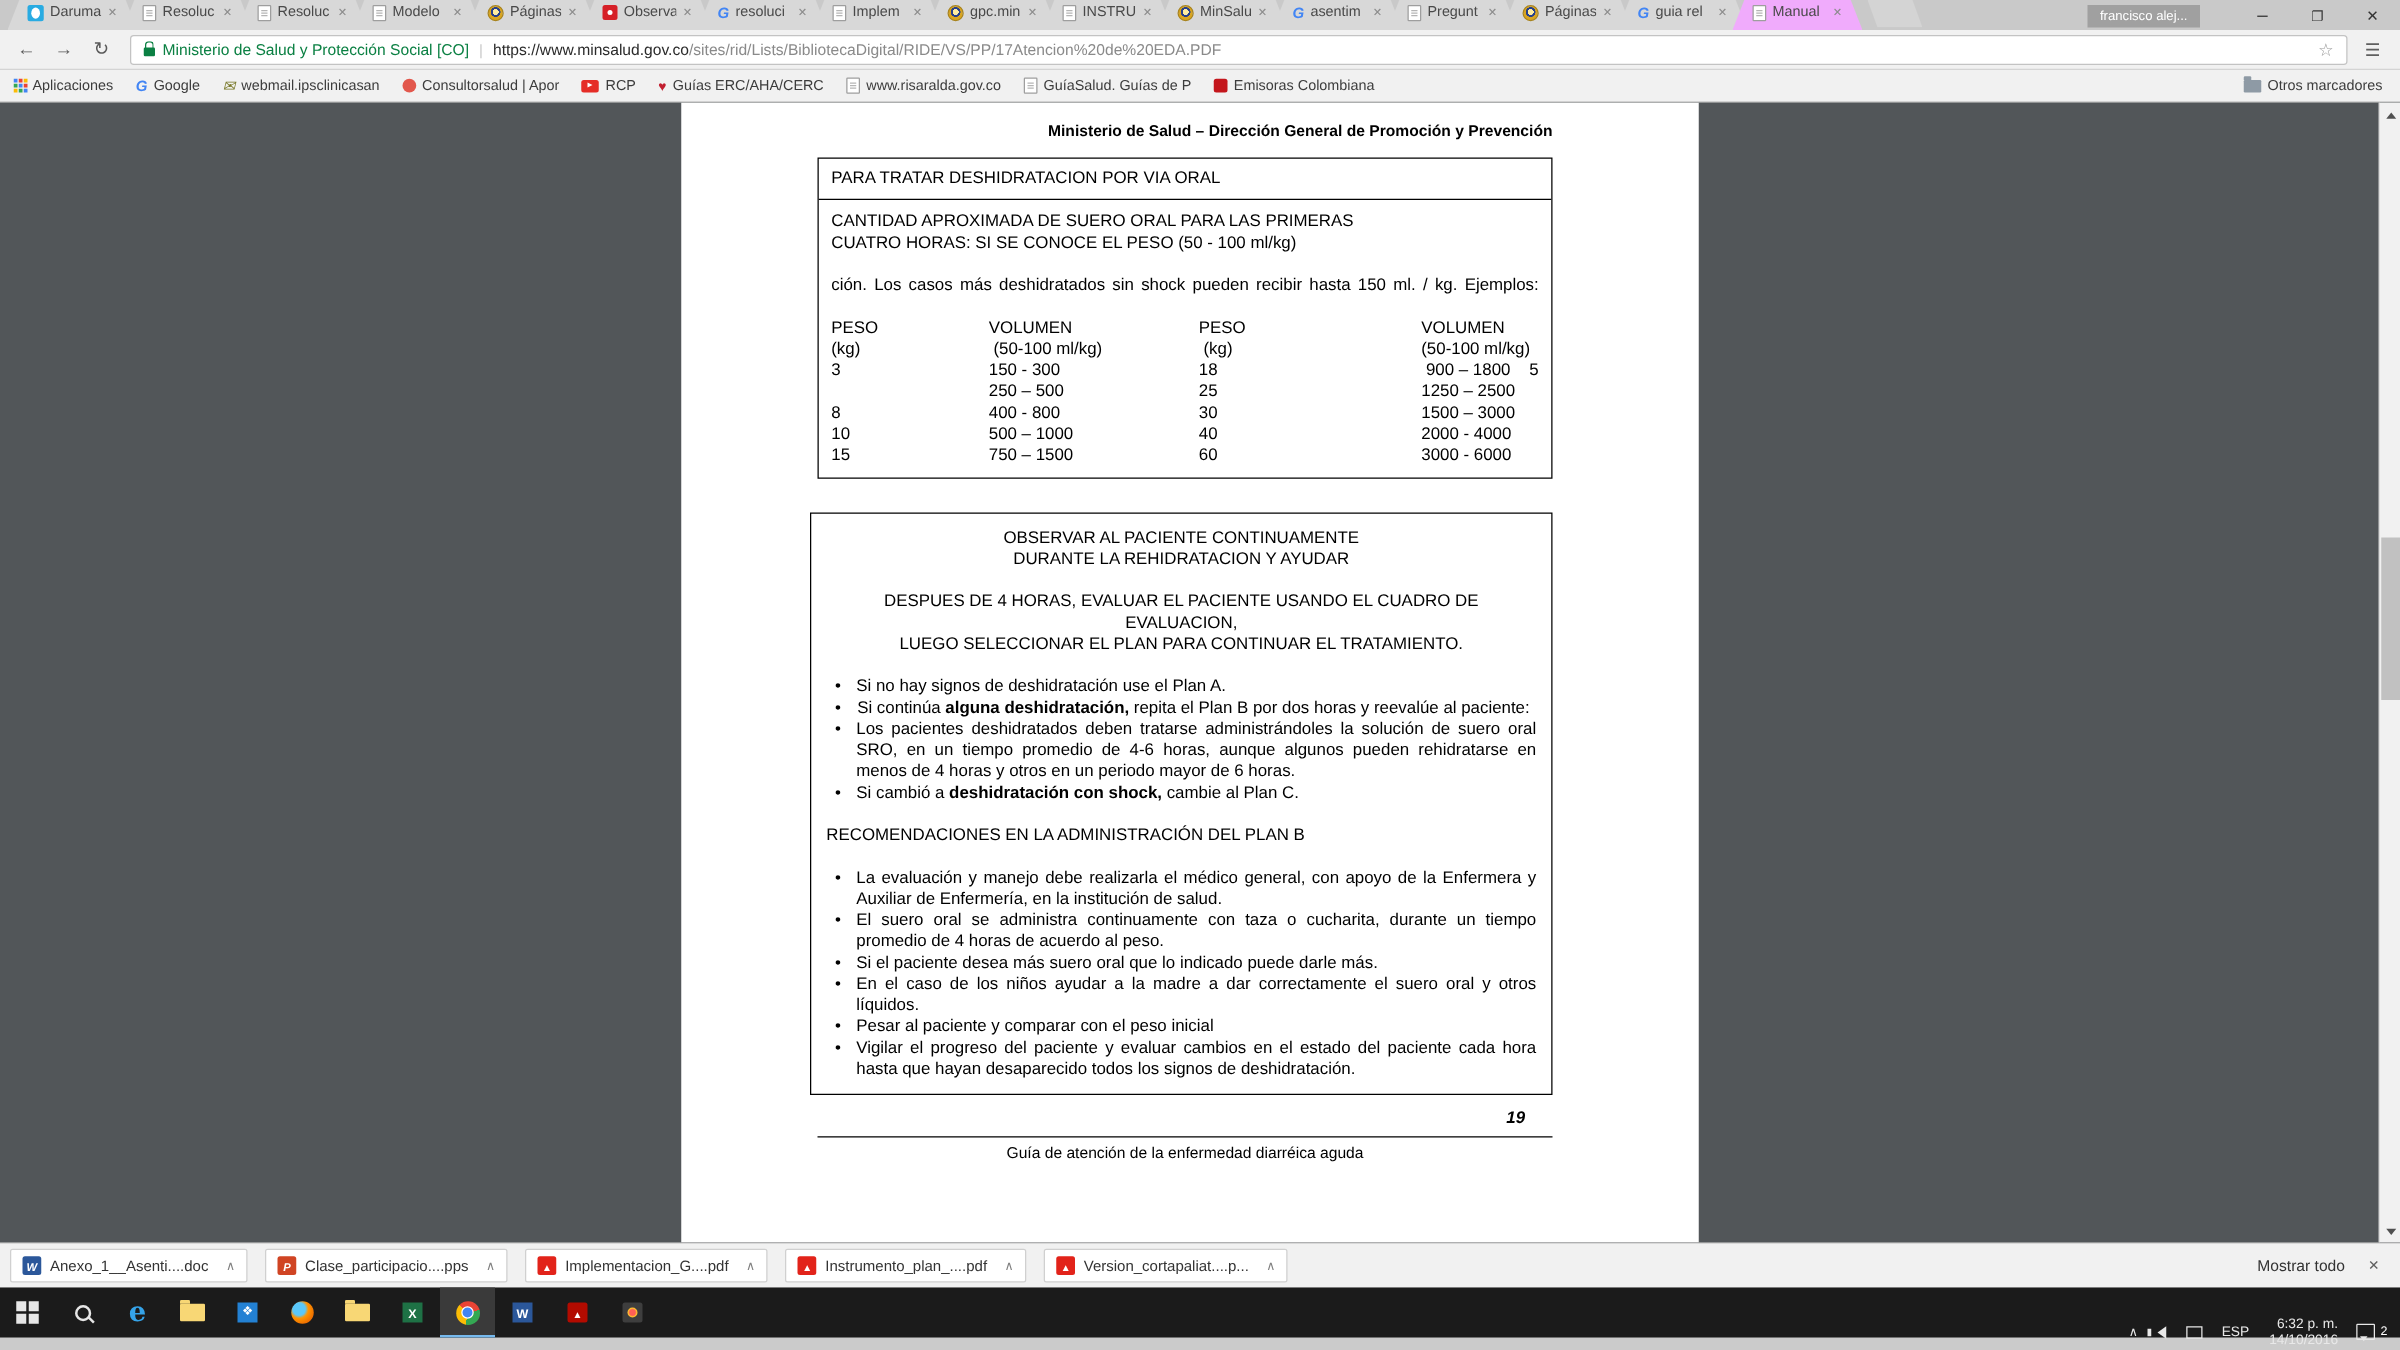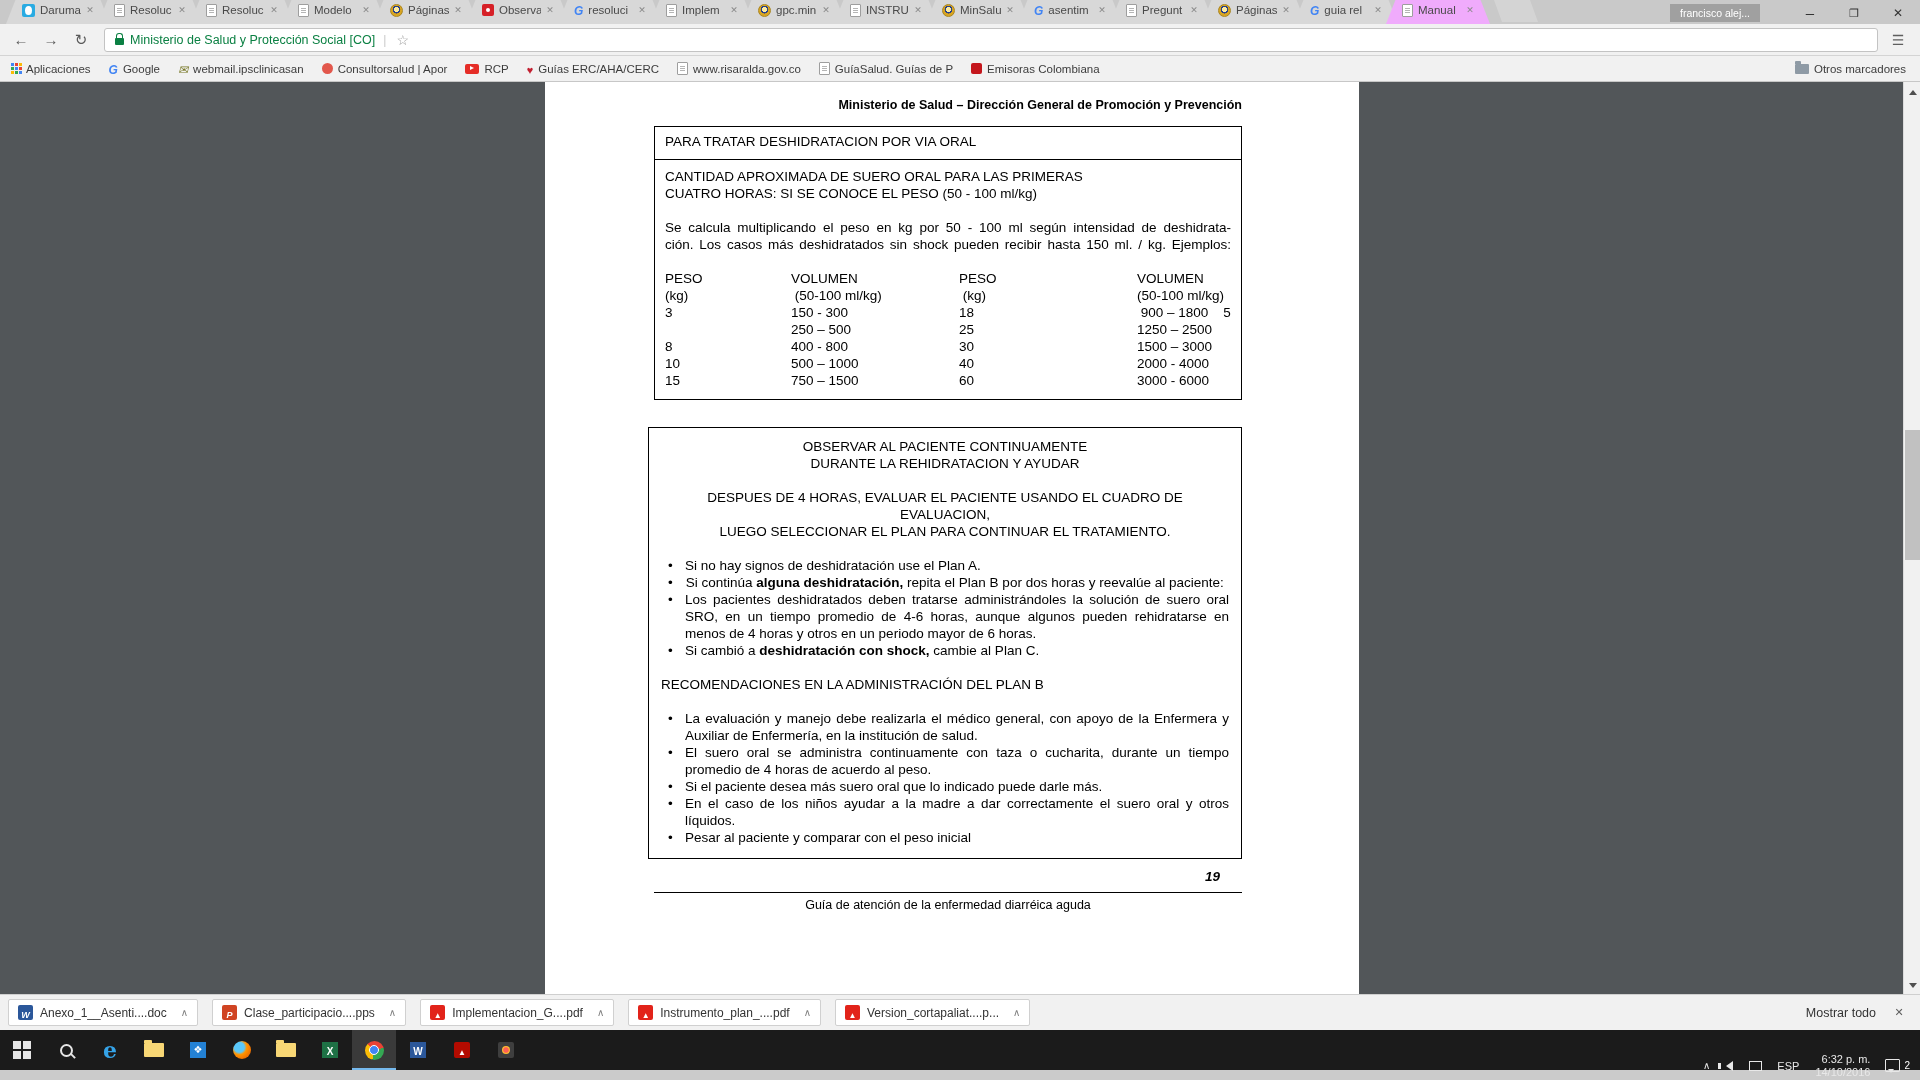--- a/index.html
+++ b/index.html
@@ -250,20 +250,21 @@
 </div>
 
 <div class="toolbar">
   <span class="navbtn g-back"></span>
   <span class="navbtn g-fwd"></span>
   <span class="navbtn g-reload"></span>
   <div class="omnibox">
     <span class="lock"></span>
     <span class="ev-name">Ministerio de Salud y Protección Social [CO]</span>
     <span class="url-sep">|</span>
+    <span class="url"><span class="dom">https://www.minsalud.gov.co</span><span class="path">/sites/rid/Lists/BibliotecaDigital/RIDE/VS/PP/17Atencion%20de%20EDA.PDF</span></span>
     <span class="star-btn g-star"></span>
   </div>
   <span class="menu-btn"></span>
 </div>
 
 <div class="bookmarks">
   <div class="bk">
       <i class="bki bk-apps"></i>
       <span>Aplicaciones</span>
     </div>
@@ -309,21 +310,20 @@
 <div class="content">
   <div class="page">
     <div class="phead">Ministerio de Salud – Dirección General de Promoción y Prevención</div>
 
     <div class="box1">
       <div class="cell-title">PARA TRATAR DESHIDRATACION POR VIA ORAL</div>
       <div class="cell-body">
         <div>CANTIDAD APROXIMADA DE SUERO ORAL PARA LAS PRIMERAS</div>
         <div>CUATRO HORAS: SI SE CONOCE EL PESO (50 - 100 ml/kg)</div>
         <div class="gap17"></div>
-        <div class="line-j">Se calcula multiplicando el peso en kg por 50 - 100 ml según intensidad de deshidrata-</div>
         <div class="line-j">ción. Los casos más deshidratados sin shock pueden recibir hasta 150 ml. / kg. Ejemplos:</div>
         <div class="gap17"></div>
         <div class="ptable">
           <div>PESO</div>
           <div>VOLUMEN</div>
           <div>PESO</div>
           <div>VOLUMEN</div>
           <div>(kg)</div>
           <div> (50-100 ml/kg)</div>
           <div> (kg)</div>
@@ -365,20 +365,21 @@
       <p class="bullet"><span>Los pacientes deshidratados deben tratarse administrándoles la solución de suero oral SRO, en un tiempo promedio de 4-6 horas, aunque algunos pueden rehidratarse en menos de 4 horas y otros en un periodo mayor de 6 horas.</span><b></b><span></span></p>
       <p class="bullet"><span>Si cambió a </span><b>deshidratación con shock,</b><span> cambie al Plan C.</span></p>
       <div class="gap17"></div>
       <div>RECOMENDACIONES EN LA ADMINISTRACIÓN DEL PLAN B</div>
       <div class="gap17"></div>
       <p class="bullet"><span>La evaluación y manejo debe realizarla el médico general, con apoyo de la Enfermera y Auxiliar de Enfermería, en la institución de salud.</span></p>
       <p class="bullet"><span>El suero oral se administra continuamente con taza o cucharita, durante un tiempo promedio de 4 horas de acuerdo al peso.</span></p>
       <p class="bullet"><span>Si el paciente desea más suero oral que lo indicado puede darle más.</span></p>
       <p class="bullet"><span>En el caso de los niños ayudar a la madre a dar correctamente el suero oral y otros líquidos.</span></p>
       <p class="bullet"><span>Pesar al paciente y comparar con el peso inicial</span></p>
+      <p class="bullet"><span>Vigilar el progreso del paciente y evaluar cambios en el estado del paciente cada hora hasta que hayan desaparecido todos los signos de deshidratación.</span></p>
     </div>
 
     <div class="pnum">19</div>
     <div class="pfoot">Guía de atención de la enfermedad diarréica aguda</div>
   </div>
 
   <div class="sb">
     <div class="sb-up">
         <div class="tri-up"></div>
       </div>

